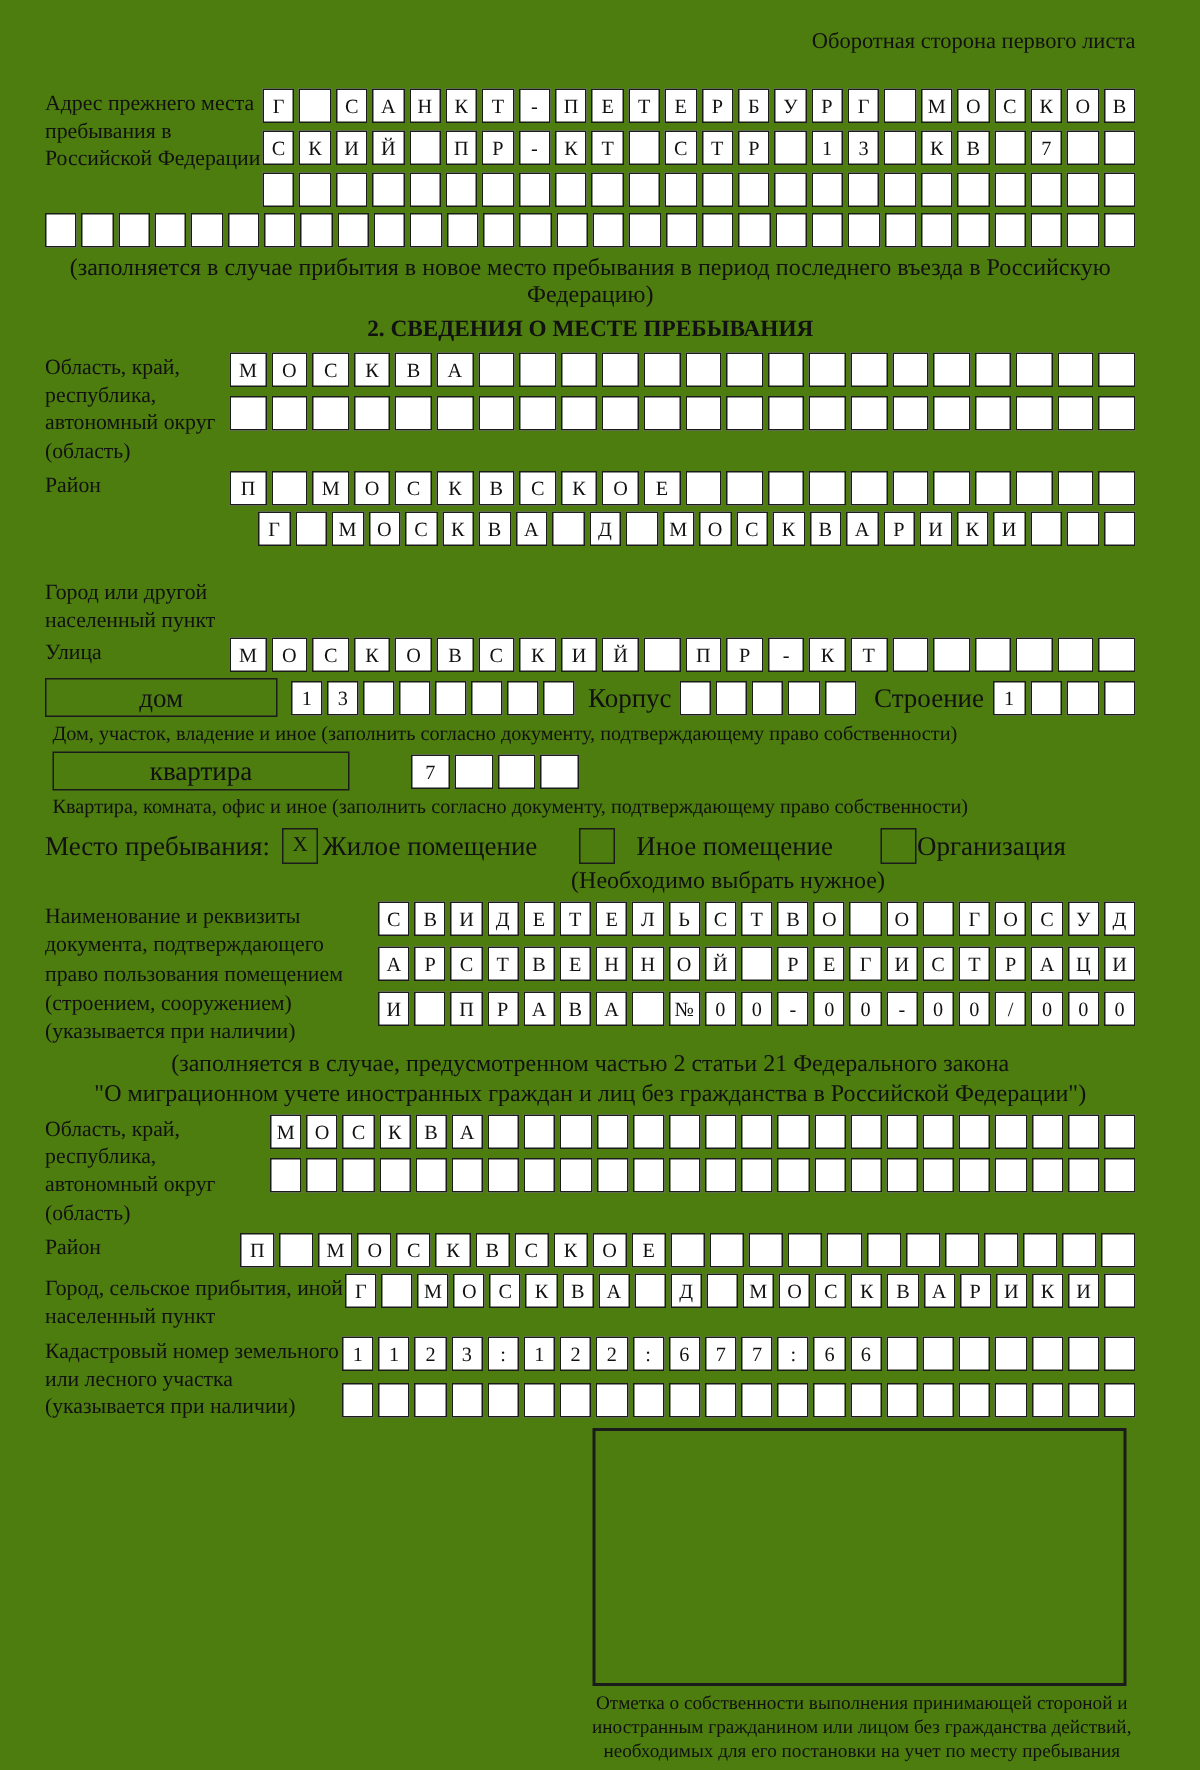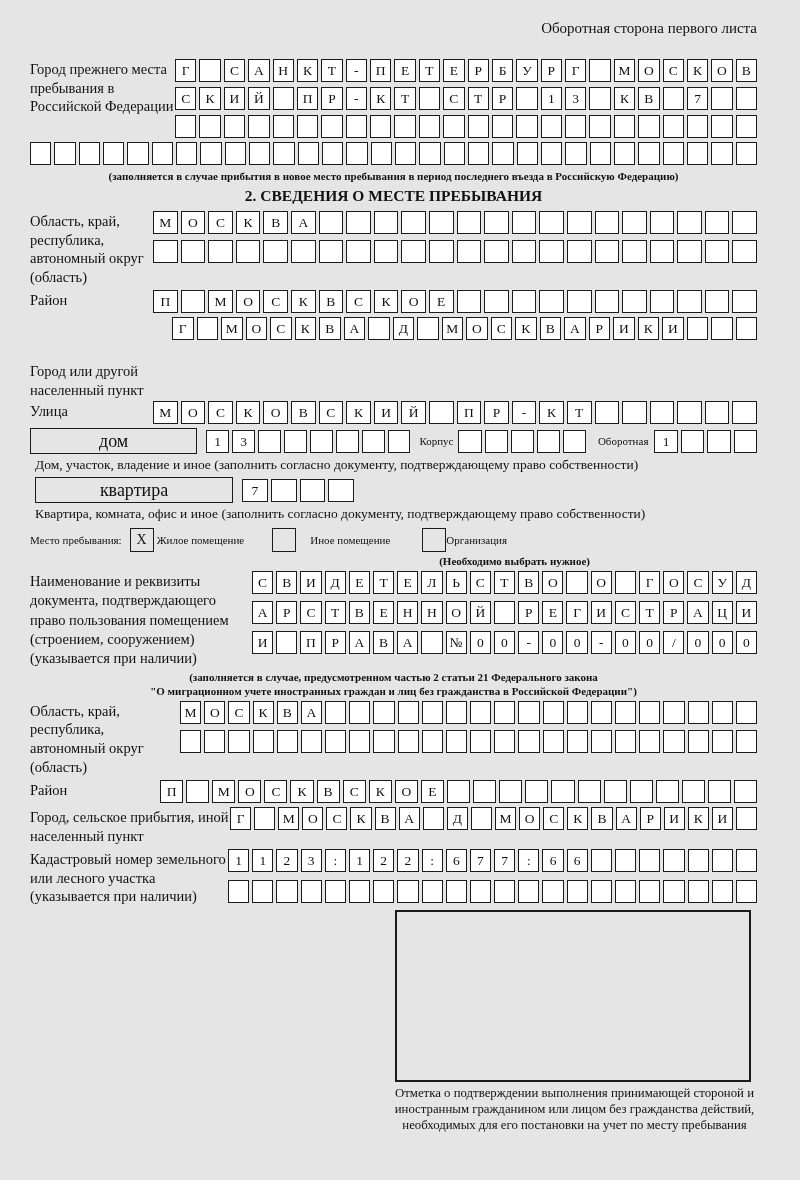--- a/index.html
+++ b/index.html
@@ -1,51 +1,51 @@
 <!DOCTYPE html>
 <html><head>
 <meta charset="utf-8">
 <style>
   * { box-sizing: border-box; margin: 0; padding: 0; }
   html,body { background:#fff; }
   .page {
     position: relative;
     width: 800px; height: 1180px;
     margin: 0 auto;
-    background: #e5e5e5;
+    background: #4d7c0f;
     color: #111;
     font-family: "Liberation Serif", "DejaVu Serif", serif;
     padding: 20px 43px 10px 30px;
     overflow: hidden;
   }
   .header-note { text-align: right; font-size: 15px; margin-bottom: 22px; }
 
   .field { display: flex; align-items: flex-start; }
   .flabel { font-size: 14.5px; line-height: 1.28; flex: none; padding-top: 1px; }
   .rows { flex: 1; min-width: 0; }
 
   .boxes { display: flex; gap: 3px; margin-bottom: 5px; }
   .boxes:last-child { margin-bottom: 0; }
   .cell {
     flex: 1; height: 23px; min-width: 0;
     border: 1.5px solid #1b1b1b;
     display: flex; align-items: center; justify-content: center;
     font-size: 13.5px; line-height: 1; background: #fff;
   }
-  .note { font-size: 11px; text-align: center; margin: 3px 0 2px 0; font-weight: bold; }
+  .note { font-size: 16px; text-align: center; margin: 3px 0 2px 0; }
   .note-left { font-size: 13.5px; text-align: left; margin: 3px 0 2px 5px; }
   .h-bold { font-size: 15.5px; font-weight: bold; text-align: center; margin: 5px 0 6px 0; }
 
   .wide-rect {
     border: 1.5px solid #1b1b1b; height: 26px;
     display: flex; align-items: center; justify-content: center;
     font-size: 18px;
   }
   .inline-row { display: flex; align-items: center; }
-  .inline-label { font-size: 11px; white-space: nowrap; }
+  .inline-label { font-size: 18px; white-space: nowrap; }
   .checkbox {
     width: 24px; height: 24px; border: 1.5px solid #1b1b1b; flex: none;
     display: flex; align-items: center; justify-content: center;
     font-size: 14px;
   }
   .stamp-box {
     margin: 4px 0 0 365px;
     width: 356px; height: 172px;
     border: 2px solid #1b1b1b;
   }
@@ -57,21 +57,21 @@
   .mt4 { margin-top: 4px; } .mt6 { margin-top: 6px; }
 </style>
 </head>
 <body>
 
 <div class="page">
 
   <div class="header-note">Оборотная сторона первого листа</div>
 
   <div class="field mb4">
-    <div class="flabel" style="width:145px;">Город прежнего места пребывания в Российской Федерации</div>
+    <div class="flabel" style="width:145px;">Адрес прежнего места пребывания в Российской Федерации</div>
     <div class="rows">
       <div class="boxes">
           <div class="cell">Г</div>
           <div class="cell"></div>
           <div class="cell">С</div>
           <div class="cell">А</div>
           <div class="cell">Н</div>
           <div class="cell">К</div>
           <div class="cell">Т</div>
           <div class="cell">-</div>
@@ -341,31 +341,31 @@
         <div class="cell"></div>
       </div>
     <div class="inline-label" style="margin-left:9px;">Корпус</div>
     <div class="boxes" style="width:128px; margin:0 0 0 5px;">
         <div class="cell"></div>
         <div class="cell"></div>
         <div class="cell"></div>
         <div class="cell"></div>
         <div class="cell"></div>
       </div>
-    <div class="inline-label" style="margin-left:12px;">Оборотная</div>
+    <div class="inline-label" style="margin-left:12px;">Строение</div>
     <div class="boxes" style="width:103px; margin:0 0 0 6px;">
         <div class="cell">1</div>
         <div class="cell"></div>
         <div class="cell"></div>
         <div class="cell"></div>
       </div>
   </div>
   <div class="note-left">Дом, участок, владение и иное (заполнить согласно документу, подтверждающему право собственности)</div>
 
-  <div class="inline-row mt4" style="margin-left:5px;">
+  <div class="inline-row mt4" style="margin-left:5px;gap:32px;">
     <div class="wide-rect" style="width:198px;">квартира</div>
     <div class="boxes" style="width:112px; margin:0 0 0 9px;">
         <div class="cell">7</div>
         <div class="cell"></div>
         <div class="cell"></div>
         <div class="cell"></div>
       </div>
   </div>
   <div class="note-left">Квартира, комната, офис и иное (заполнить согласно документу, подтверждающему право собственности)</div>
 
@@ -631,15 +631,15 @@
           <div class="cell"></div>
           <div class="cell"></div>
           <div class="cell"></div>
           <div class="cell"></div>
           <div class="cell"></div>
         </div>
     </div>
   </div>
 
   <div class="stamp-box"></div>
-  <div class="stamp-caption">Отметка о подтверждении выполнения принимающей стороной и иностранным гражданином или лицом без гражданства действий, необходимых для его постановки на учет по месту пребывания</div>
+  <div class="stamp-caption">Отметка о собственности выполнения принимающей стороной и иностранным гражданином или лицом без гражданства действий, необходимых для его постановки на учет по месту пребывания</div>
 
 </div>
 
 </body></html>

